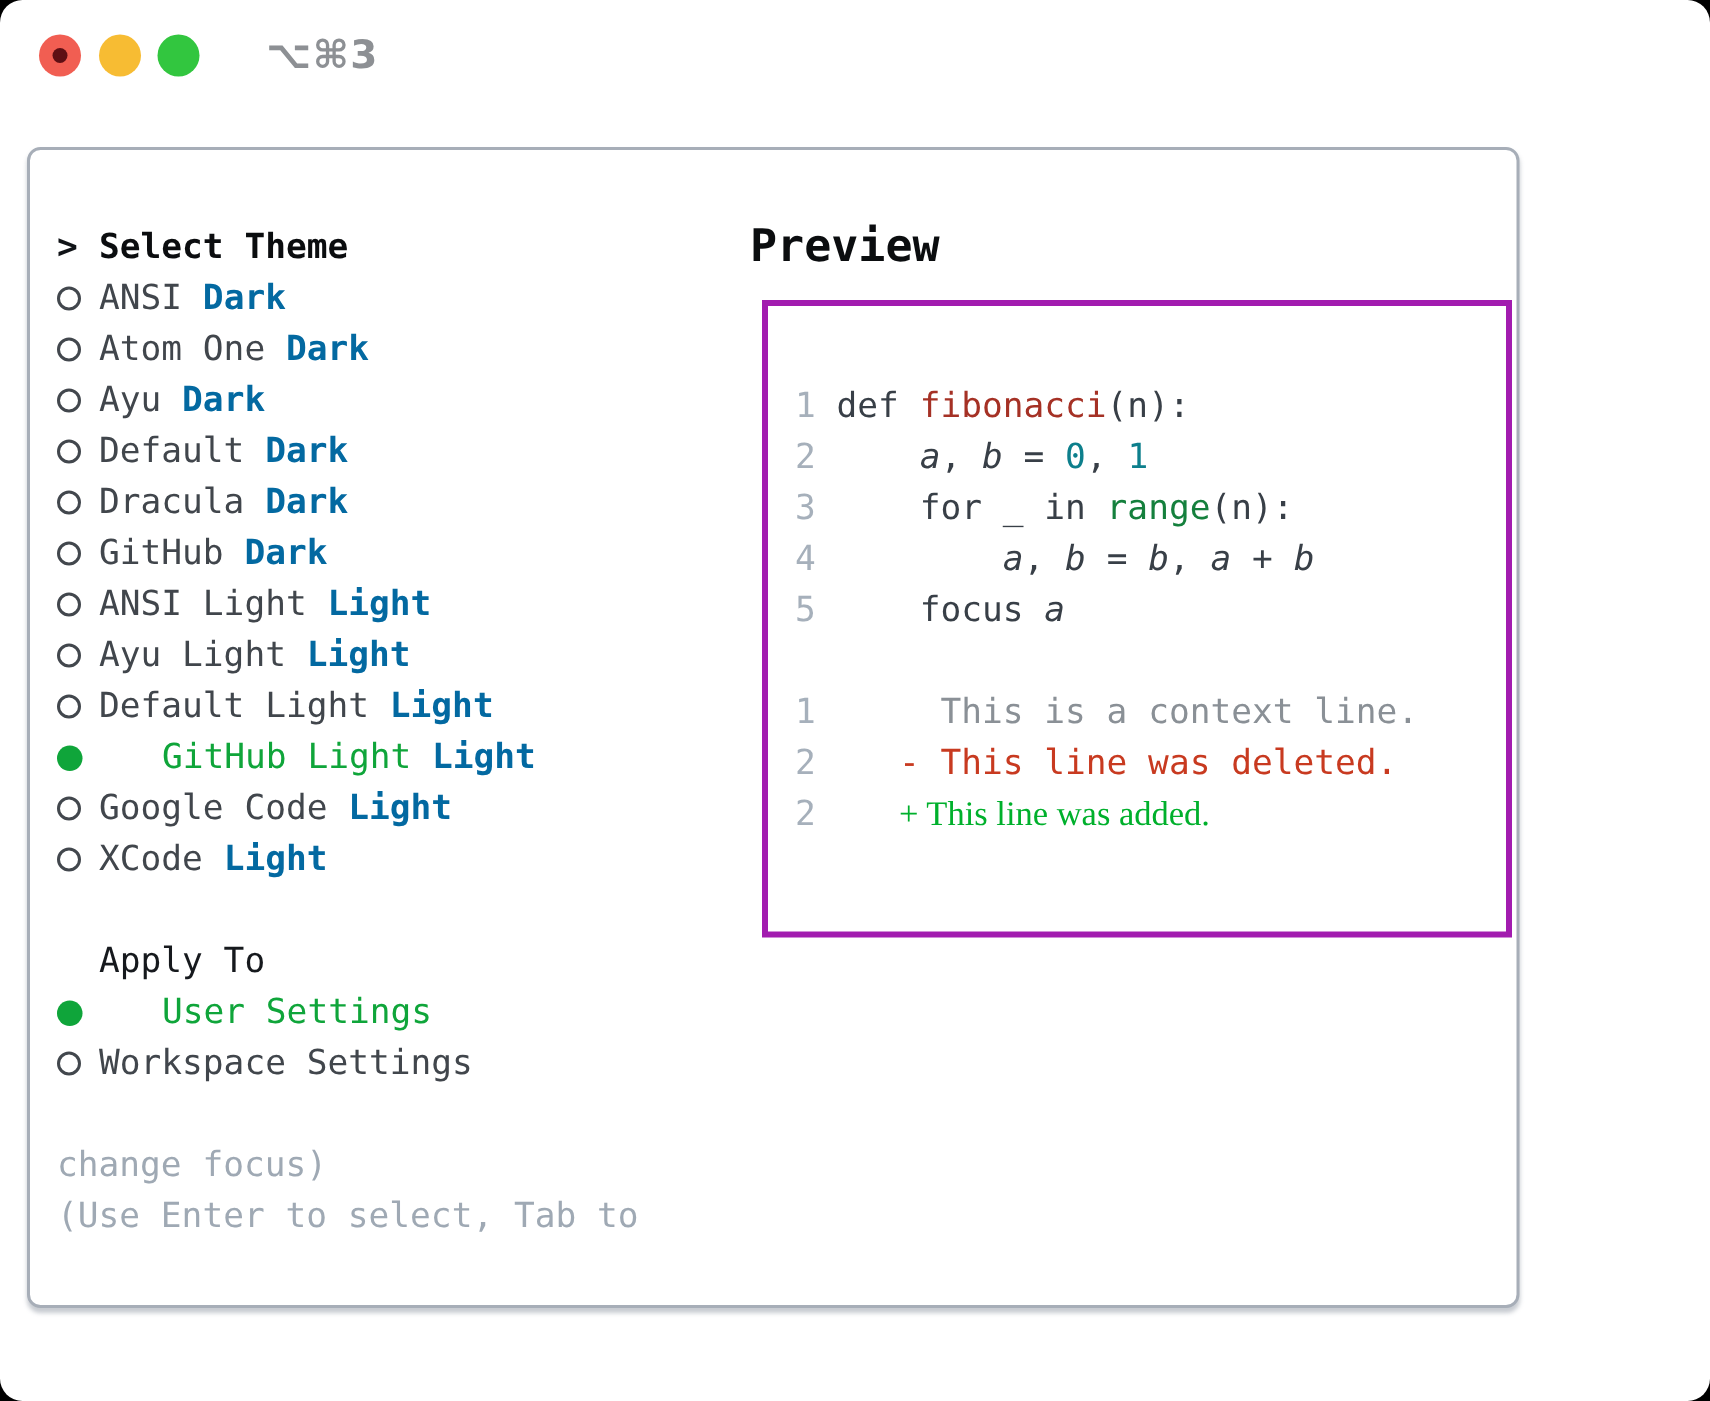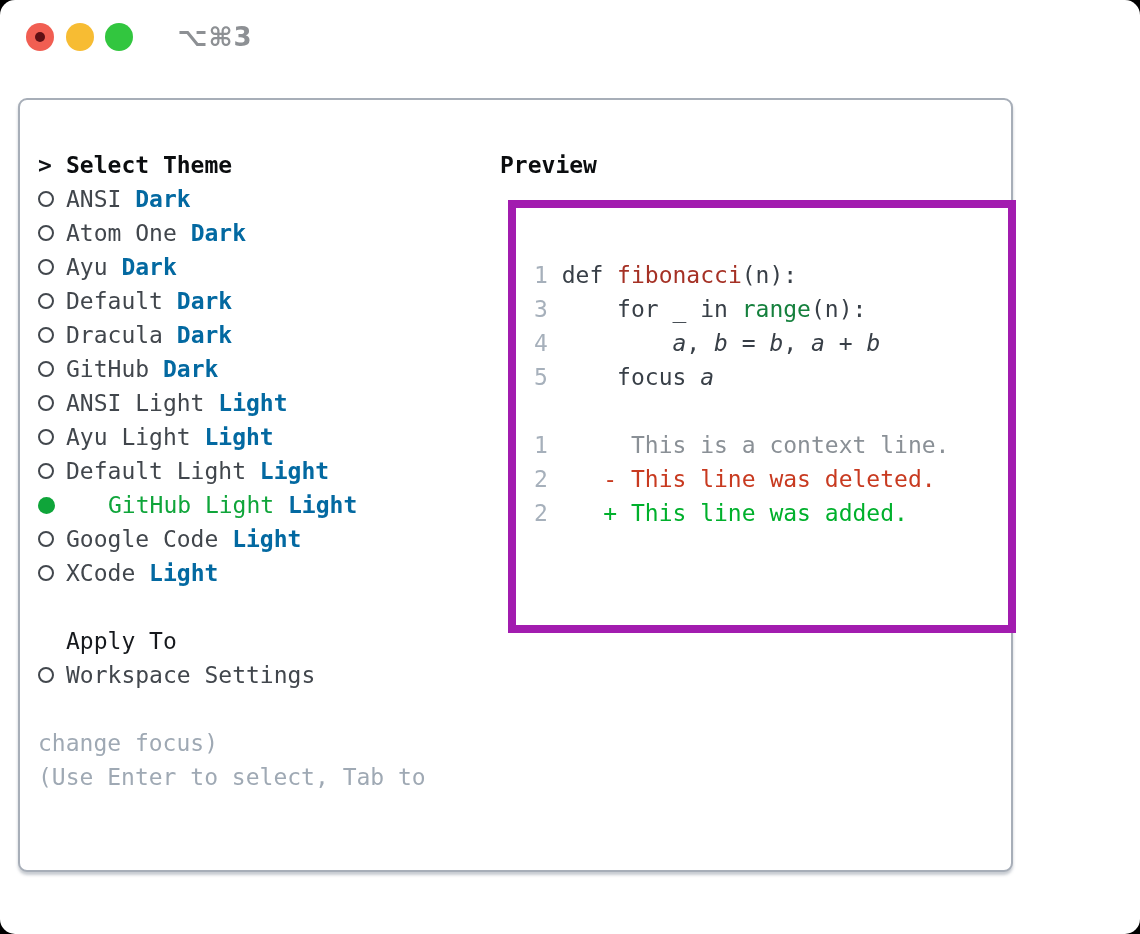--- a/index.html
+++ b/index.html
@@ -26,34 +26,34 @@
   .radio.sel{width:17px;height:17px;border:none;background:#0fa53a;}
   .h1{color:#0b0d0f;font-weight:bold;}
   .tname{color:#41464c;}
   .tname.sel{color:#0fa53a;margin-left:42px;}
   .tvariant{color:#0369a1;font-weight:bold;}
   .applyhdr{color:#16191d;}
   .hint{color:#9fa9b4;}
   .spacer{height:34px;}
   
   .previewhdr{position:absolute;left:480px;top:48px;height:34px;line-height:34px;
-              font-size:23px;font-weight:bold;color:#0b0d0f;}
+              font-size:30px;font-weight:bold;color:#0b0d0f;}
   .previewbox{position:absolute;left:488px;top:100px;width:474px;height:401px;
-              border:8px solid #a21caf;background:#fff;box-sizing:content-box;
+              border:4px solid #a21caf;background:#fff;box-sizing:content-box;
               padding:16px 0 0 18px;overflow:hidden;}
   .pline{height:34px;line-height:34px;font-size:23px;white-space:pre;color:#383f47;}
   .pline .ln{color:#a6b0bb;}
   .pline .code{color:#383f47;}
   .pline .fn{color:#a53125;}
   .pline .num{color:#0d7f8c;}
   .pline .call{color:#15803d;}
   .pline .var{color:#383f47;font-style:italic;}
   .pline .ctx{color:#8a9096;}
   .pline .del{color:#c83a20;}
-  .pline .add{color:#00b02c;}
+  .pline .add{color:#00b02c;font-family:Liberation Serif, serif;}
 </style>
 </head>
 <body>
 
 <div class="page">
 
   <div class="titlebar">
     <span class="light red">
         <span class="dot"></span>
       </span>
@@ -80,31 +80,33 @@
           <div class="row"><span class="marker"><span class="radio"></span></span><span class="tname">Default Light</span><span class="tvariant"> Light</span></div>
           <div class="row"><span class="marker"><span class="radio sel"></span></span><span class="tname sel">GitHub Light</span><span class="tvariant"> Light</span></div>
           <div class="row"><span class="marker"><span class="radio"></span></span><span class="tname">Google Code</span><span class="tvariant"> Light</span></div>
           <div class="row"><span class="marker"><span class="radio"></span></span><span class="tname">XCode</span><span class="tvariant"> Light</span></div>
         </div>
       <div class="spacer"></div>
       <div class="row">
         <span class="marker"></span><span class="applyhdr">Apply To</span>
       </div>
       <div id="apply-list">
+          <div class="row"><span class="marker"><span class="radio sel"></span></span><span class="tname sel">User Settings</span></div>
           <div class="row"><span class="marker"><span class="radio"></span></span><span class="tname">Workspace Settings</span></div>
         </div>
       <div class="spacer"></div>
       <div class="row hint">change focus)</div>
       <div class="row hint">(Use Enter to select, Tab to</div>
     </div>
 
     <div class="previewhdr">Preview</div>
     <div class="previewbox" id="preview-box">
         <div class="pline"></div>
         <div class="pline"><span class="ln">1</span><span class="code"> def </span><span class="fn">fibonacci</span><span class="code">(n):</span></div>
+        <div class="pline"><span class="ln">2</span><span class="code">     </span><span class="var">a</span><span class="code">, </span><span class="var">b</span><span class="code"> = </span><span class="num">0</span><span class="code">, </span><span class="num">1</span></div>
         <div class="pline"><span class="ln">3</span><span class="code">     for _ in </span><span class="call">range</span><span class="code">(n):</span></div>
         <div class="pline"><span class="ln">4</span><span class="code">         </span><span class="var">a</span><span class="code">, </span><span class="var">b</span><span class="code"> = </span><span class="var">b</span><span class="code">, </span><span class="var">a</span><span class="code"> + </span><span class="var">b</span></div>
         <div class="pline"><span class="ln">5</span><span class="code">     focus </span><span class="var">a</span></div>
         <div class="pline"></div>
         <div class="pline"><span class="ln">1</span><span class="code">      </span><span class="ctx">This is a context line.</span></div>
         <div class="pline"><span class="ln">2</span><span class="code">    </span><span class="del">- This line was deleted.</span></div>
         <div class="pline"><span class="ln">2</span><span class="code">    </span><span class="add">+ This line was added.</span></div>
         <div class="pline"></div>
       </div>
 

